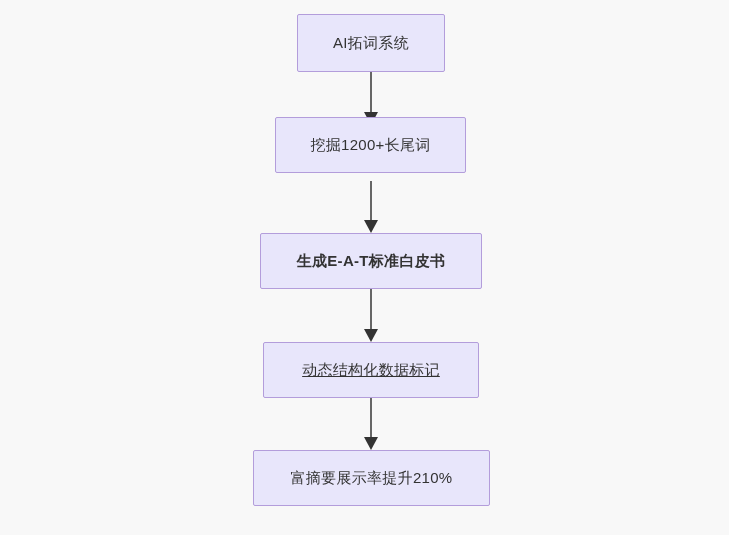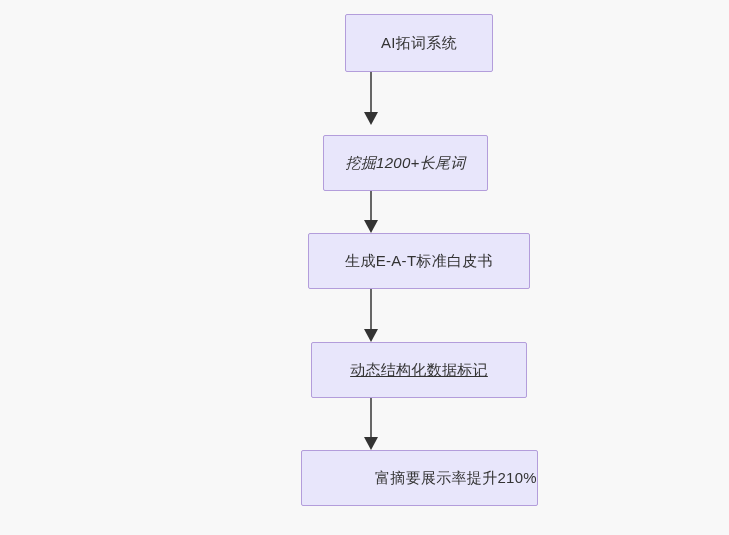--- a/index.html
+++ b/index.html
@@ -27,21 +27,20 @@
     border-radius: 2px;
     display: flex;
     align-items: center;
     justify-content: center;
     color: #333333;
     font-size: 15px;
     line-height: 1.2;
     letter-spacing: 0.3px;
     white-space: nowrap;
     user-select: none;
-    margin-left: 48px;
   }
   .node-label {
     display: block;
     text-align: center;
   }
   .edge-svg {
     position: absolute;
     left: 0;
     top: 0;
     width: 729px;
@@ -80,29 +79,29 @@
     <g>
       <line class="edge-line" x1="371" y1="398" x2="371" y2="442"></line>
       <polygon class="edge-head" points="371,450 364,437 378,437"></polygon>
     </g>
   </svg>
 
   <div class="node" id="node-1" style="left:297px; top:14px; width:148px; height:58px;">
     <span class="node-label">AI拓词系统</span>
   </div>
 
-  <div class="node" id="node-2" style="left:275px; top:135px; width:165px; height:56px;font-style:italic;">
+  <div class="node" id="node-2" style="left:275px; top:117px; width:191px; height:56px;">
     <span class="node-label">挖掘1200+长尾词</span>
   </div>
 
-  <div class="node" id="node-3" style="left:260px; top:233px; width:222px; height:56px;">
+  <div class="node" id="node-3" style="left:260px; top:233px; width:222px; height:56px;font-weight:bold;">
     <span class="node-label">生成E-A-T标准白皮书</span>
   </div>
 
   <div class="node" id="node-4" style="left:263px; top:342px; width:216px; height:56px;text-decoration:underline;">
     <span class="node-label">动态结构化数据标记</span>
   </div>
 
-  <div class="node" id="node-5" style="left:253px; top:450px; width:237px; height:56px;justify-content:flex-end;">
+  <div class="node" id="node-5" style="left:253px; top:450px; width:237px; height:56px;">
     <span class="node-label">富摘要展示率提升210%</span>
   </div>
 
 </div>
 
 </body></html>

